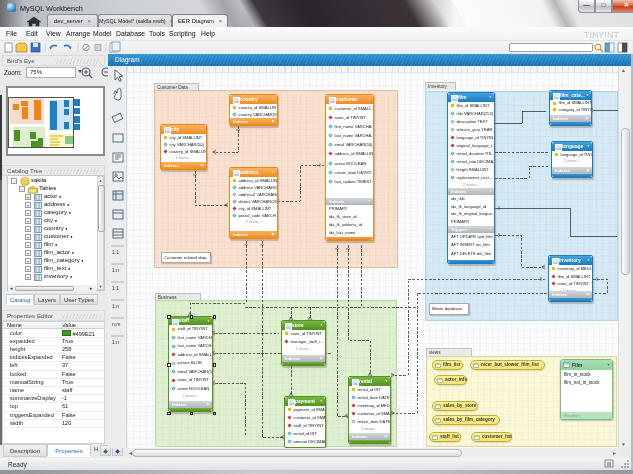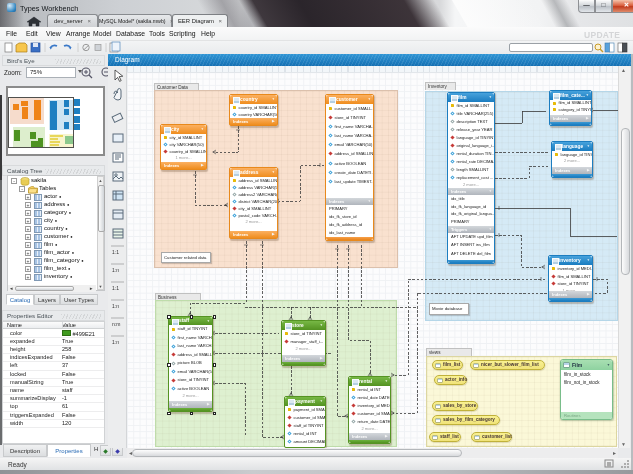--- a/index.html
+++ b/index.html
@@ -88,21 +88,21 @@
 </style></head>
 <body>
 <div id="win">
 <div id="glass"></div>
     <div id="streak0"></div>
     <div id="streak"></div>
     <div id="streak2"></div>
     <div id="streak3"></div>
     <div id="streak4"></div>
 <div id="dolph"></div>
-    <div class="titletext">Types Workbench</div>
+    <div class="titletext">MySQL Workbench</div>
 <div id="wbtns">
       <div class="wb" id="wb1">
         <span>—</span>
       </div>
       <div class="wb" id="wb2">
         <span>□</span>
       </div>
       <div class="wb" id="wb3">
         <span>✕</span>
       </div>
@@ -118,21 +118,21 @@
 <div id="menubar">
 <span style="left:6px">File</span>
       <span style="left:26px">Edit</span>
       <span style="left:46px">View</span>
 <span style="left:66px">Arrange</span>
       <span style="left:93px">Model</span>
       <span style="left:116px">Database</span>
 <span style="left:149px">Tools</span>
       <span style="left:169px">Scripting</span>
       <span style="left:201px">Help</span>
-<span id="oracle">UPDATE</span>
+<span id="oracle">TINYINT</span>
 </div>
 <div id="toolbar">
 <svg width="633" height="13" style="position:absolute;top:0;left:0">
  <g stroke-width="0">
   <rect x="5" y="2" width="7" height="9" fill="#fff" stroke="#777" stroke-width=".7"></rect>
   <path d="M16,4 l3,-2 h6 l2,2 v7 h-11 z" fill="#f7c64c" stroke="#a97c18" stroke-width=".7"></path>
   <rect x="31" y="2" width="9" height="9" fill="#3a6fc4" stroke="#28509a" stroke-width=".7"></rect>
   <rect x="33" y="2" width="5" height="4" fill="#dfe7f5"></rect>
  </g>
  <line x1="45" y1="2" x2="45" y2="11" stroke="#d0d0d0" stroke-width="1"></line>

